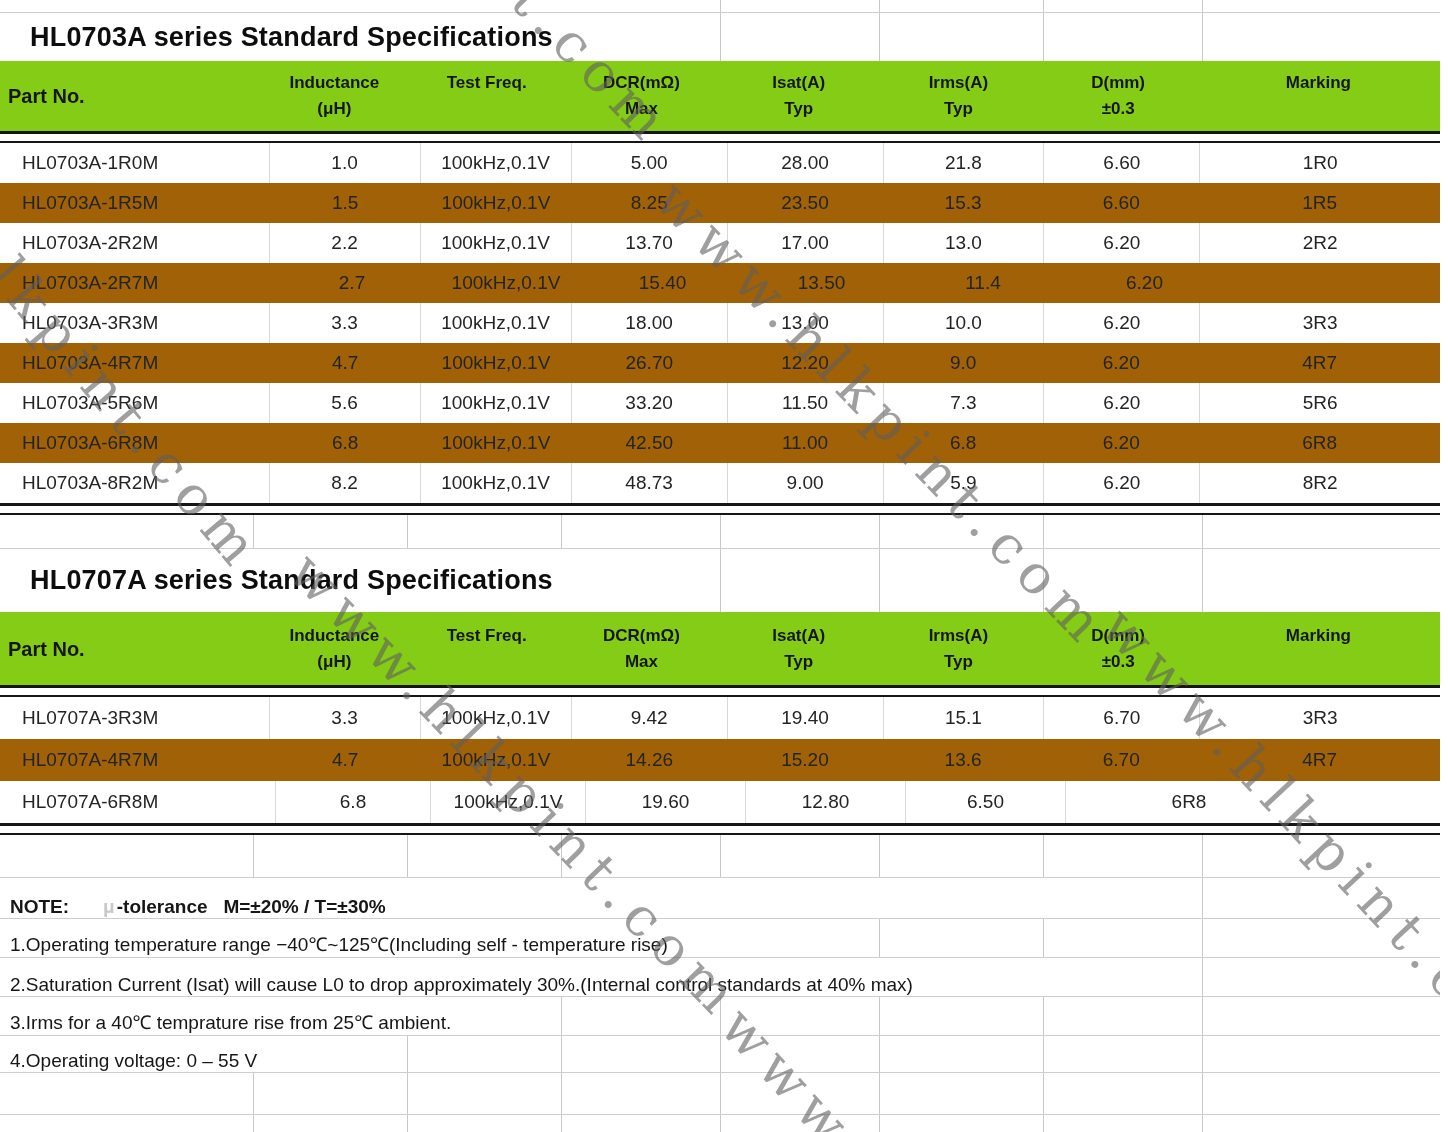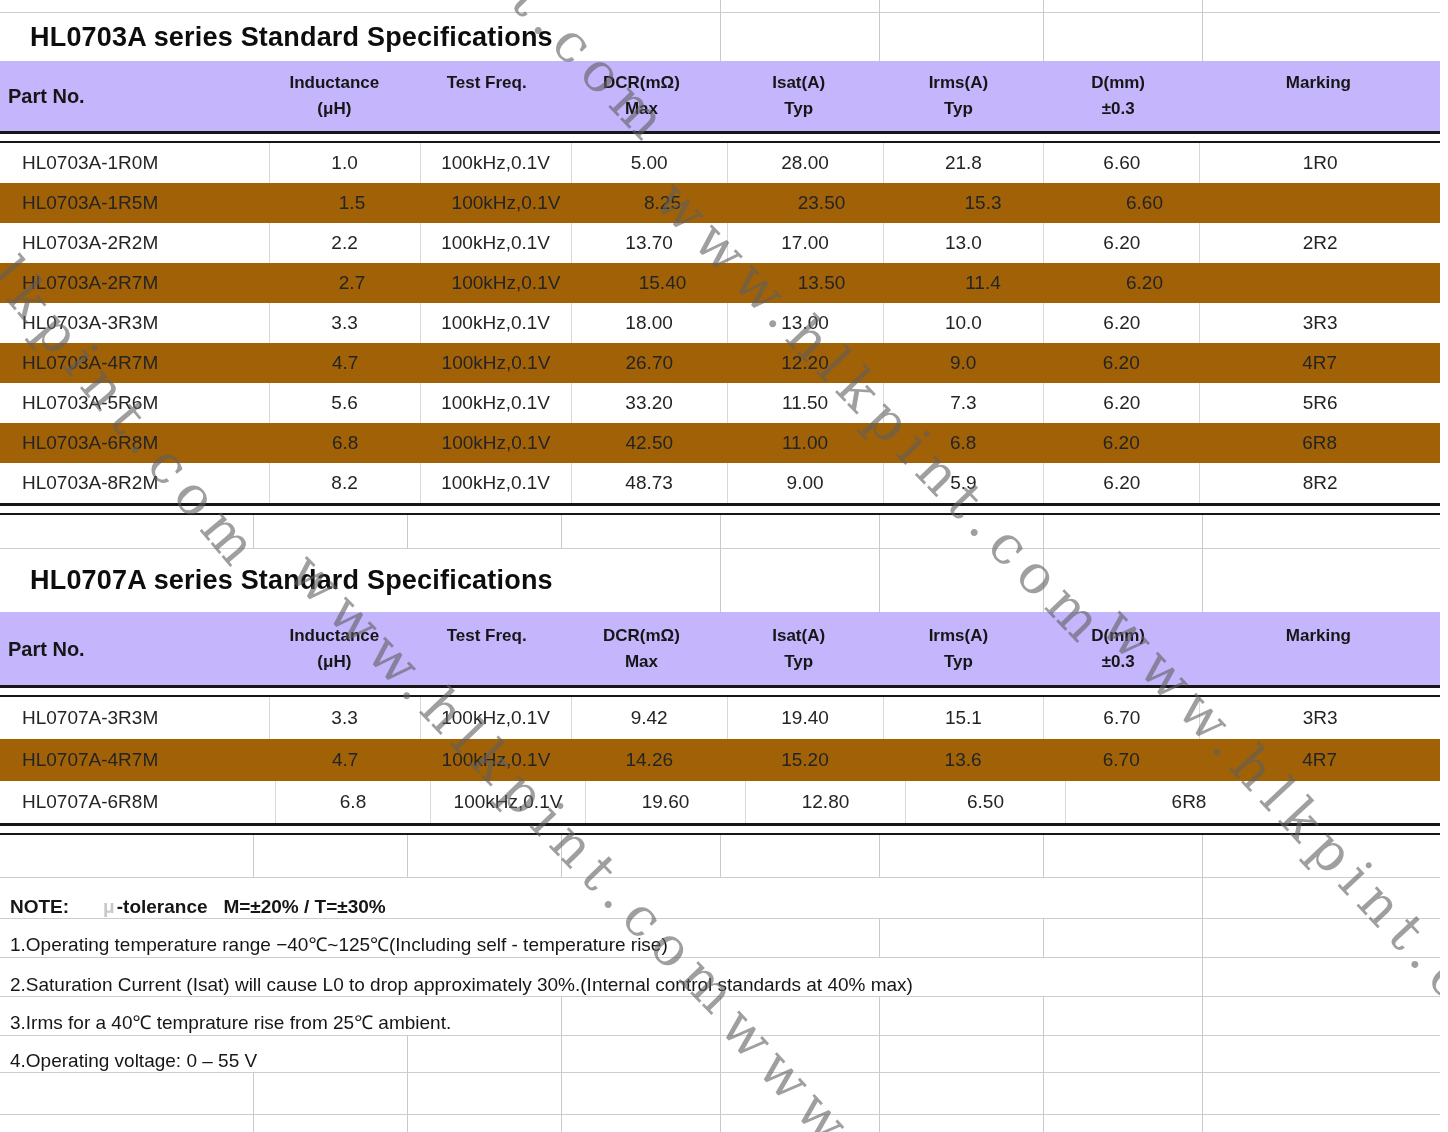--- a/index.html
+++ b/index.html
@@ -8,21 +8,21 @@
     font-family:"Liberation Sans",sans-serif;color:#1f1f1f;
   }
   
   .grow{position:relative;border-bottom:1px solid #cdcdcd;background:#fff;}
   .vl{position:absolute;top:0;bottom:0;width:1px;background:#c9c9c9;}
   .v1{left:253px}.v2{left:407px}.v3{left:561px}.v4{left:720px}.v5{left:879px}.v6{left:1043px}.v7{left:1202px}
   
   .trow-title{position:relative;background:#fff;display:flex;align-items:center;}
   .title{font-size:27px;font-weight:bold;color:#0d0d0d;padding-left:30px;letter-spacing:0.2px;}
   
-  .hdr{display:flex;background:#c4b5fd;align-items:center;}
+  .hdr{display:flex;background:#84cc16;align-items:center;}
   .hcell{display:flex;flex-direction:column;justify-content:center;align-items:center;font-weight:bold;font-size:17px;color:#161616;}
   .hcell span{line-height:26px;min-height:26px;display:block;text-align:center;}
   .hcell.pn{align-items:flex-start;padding-left:8px;font-size:20px;}
   .w0{width:253px}.w1{width:154px}.w2{width:154px}.w3{width:159px}.w4{width:159px}.w5{width:164px}.w6{width:159px}.w7{width:246px}
   
   .dline{height:7px;background:#ffffff;border-top:3px solid #161616;border-bottom:2px solid #161616;}
   
   .trow{display:flex;}
   .trow.white{background:#ffffff;}
   .trow.gray{background:#a16207;}
@@ -113,20 +113,21 @@
         <div class="cell c7">1R0</div>
       </div>
       <div class="trow gray">
         <div class="cell c0">HL0703A-1R5M</div>
         <div class="cell c1">1.5</div>
         <div class="cell c2">100kHz,0.1V</div>
         <div class="cell c3">8.25</div>
         <div class="cell c4">23.50</div>
         <div class="cell c5">15.3</div>
         <div class="cell c6">6.60</div>
+        <div class="cell c7">1R5</div>
       </div>
       <div class="trow white">
         <div class="cell c0">HL0703A-2R2M</div>
         <div class="cell c1">2.2</div>
         <div class="cell c2">100kHz,0.1V</div>
         <div class="cell c3">13.70</div>
         <div class="cell c4">17.00</div>
         <div class="cell c5">13.0</div>
         <div class="cell c6">6.20</div>
         <div class="cell c7">2R2</div>

